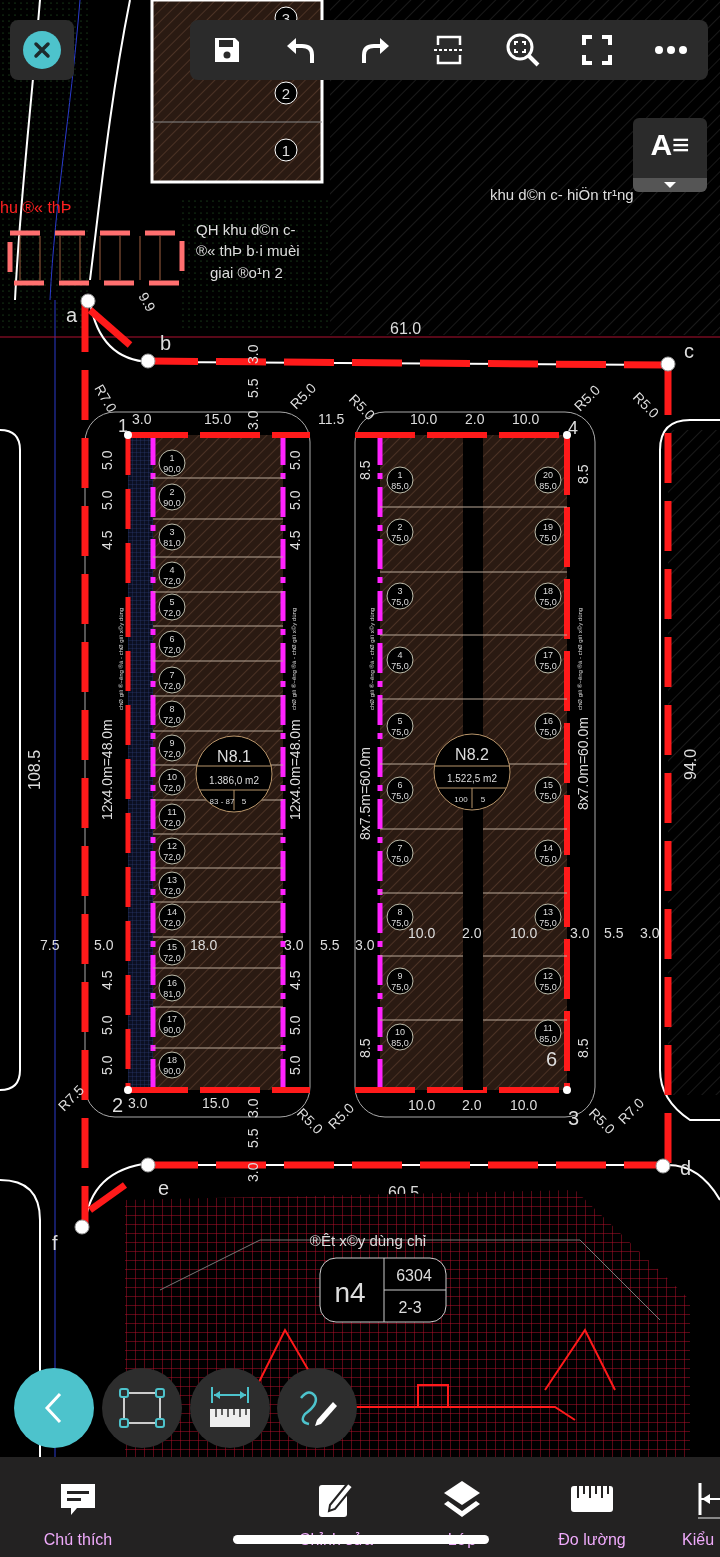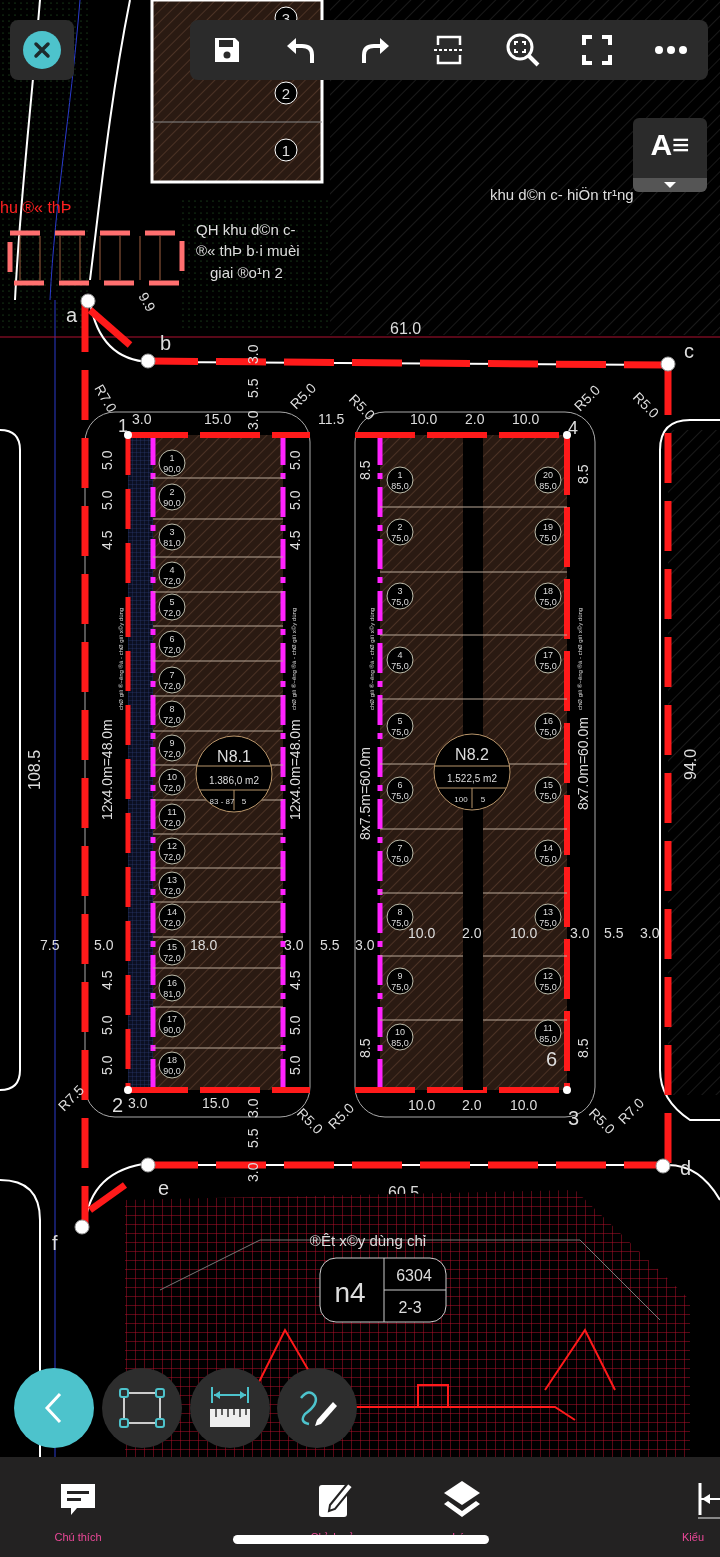--- a/index.html
+++ b/index.html
@@ -12,21 +12,21 @@
   .close-btn{width:38px;height:38px;border-radius:50%;background:#4dc3cc;display:flex;align-items:center;justify-content:center;cursor:pointer;}
   .text-style{position:absolute;left:633px;top:118px;width:74px;height:74px;background:#2b2b2b;border-radius:6px;overflow:hidden;cursor:pointer;}
   .text-style .lbl{position:absolute;left:0;right:0;top:10px;text-align:center;color:#fff;font-size:30px;font-weight:bold;}
   .text-style .drop{position:absolute;left:0;right:0;bottom:0;height:14px;background:#555;display:flex;align-items:center;justify-content:center;}
   .fab{position:absolute;top:1368px;width:80px;height:80px;border-radius:50%;display:flex;align-items:center;justify-content:center;cursor:pointer;}
   .fab.back{left:14px;background:#4dc3cc;}
   .fab.dark{background:#2d2d2d;}
   .bottombar{position:absolute;left:0;top:1457px;width:720px;height:100px;background:#232222;}
   .bb-item{position:absolute;top:0;height:100px;display:flex;flex-direction:column;align-items:center;cursor:pointer;}
   .bb-icon{height:52px;margin-top:16px;display:flex;align-items:center;justify-content:center;}
-  .bb-label{color:#ec4899;font-size:11px;margin-top:6px;white-space:nowrap;}
+  .bb-label{color:#f0abfc;font-size:16px;margin-top:6px;white-space:nowrap;}
   .home-ind{position:absolute;left:233px;top:1535px;width:256px;height:9px;background:#fff;border-radius:5px;}
 </style>
 </head>
 <body>
 
 <svg id="canvas" viewBox="0 0 720 1557" xmlns="http://www.w3.org/2000/svg">
   <defs>
     <pattern id="hatch" width="8" height="8" patternUnits="userSpaceOnUse" patternTransform="rotate(45)">
       <rect width="8" height="8" fill="#2a1a12"></rect>
       <line x1="0" y1="0" x2="0" y2="8" stroke="#6b4a38" stroke-width="1"></line>
@@ -612,20 +612,36 @@
   </div>
   <div class="bb-item" style="left:424px;width:76px;">
     <div class="bb-icon">
         <svg width="40" height="40" viewBox="0 0 40 40">
           <path d="M20 2 L38 14 L20 26 L2 14 Z" fill="#fff"></path>
           <path d="M6 22 L20 32 L34 22 L38 25 L20 38 L2 25 Z" fill="#fff"></path>
         </svg>
       </div>
     <div class="bb-label">Lớp</div>
   </div>
+  <div class="bb-item" style="left:540px;width:104px;">
+    <div class="bb-icon">
+        <svg width="44" height="30" viewBox="0 0 44 30">
+          <rect x="1" y="2" width="42" height="26" rx="3" fill="#fff"></rect>
+          <g stroke="#232222" stroke-width="2">
+            <line x1="8" y1="2" x2="8" y2="14"></line>
+            <line x1="14" y1="2" x2="14" y2="10"></line>
+            <line x1="20" y1="2" x2="20" y2="14"></line>
+            <line x1="26" y1="2" x2="26" y2="10"></line>
+            <line x1="32" y1="2" x2="32" y2="14"></line>
+            <line x1="38" y1="2" x2="38" y2="10"></line>
+          </g>
+        </svg>
+      </div>
+    <div class="bb-label">Đo lường</div>
+  </div>
   <div class="bb-item" style="left:676px;width:60px;align-items:flex-start;">
     <div class="bb-icon" style="margin-left:20px;">
         <svg width="40" height="40" viewBox="0 0 40 40">
           <line x1="4" y1="4" x2="4" y2="36" stroke="#fff" stroke-width="3"></line>
           <line x1="4" y1="20" x2="40" y2="20" stroke="#fff" stroke-width="2"></line>
           <path d="M6 20 L14 15 L14 25 Z" fill="#fff"></path>
           <rect x="2" y="38" width="38" height="2" fill="#888"></rect>
         </svg>
       </div>
     <div class="bb-label" style="margin-left:6px;">Kiểu</div>

